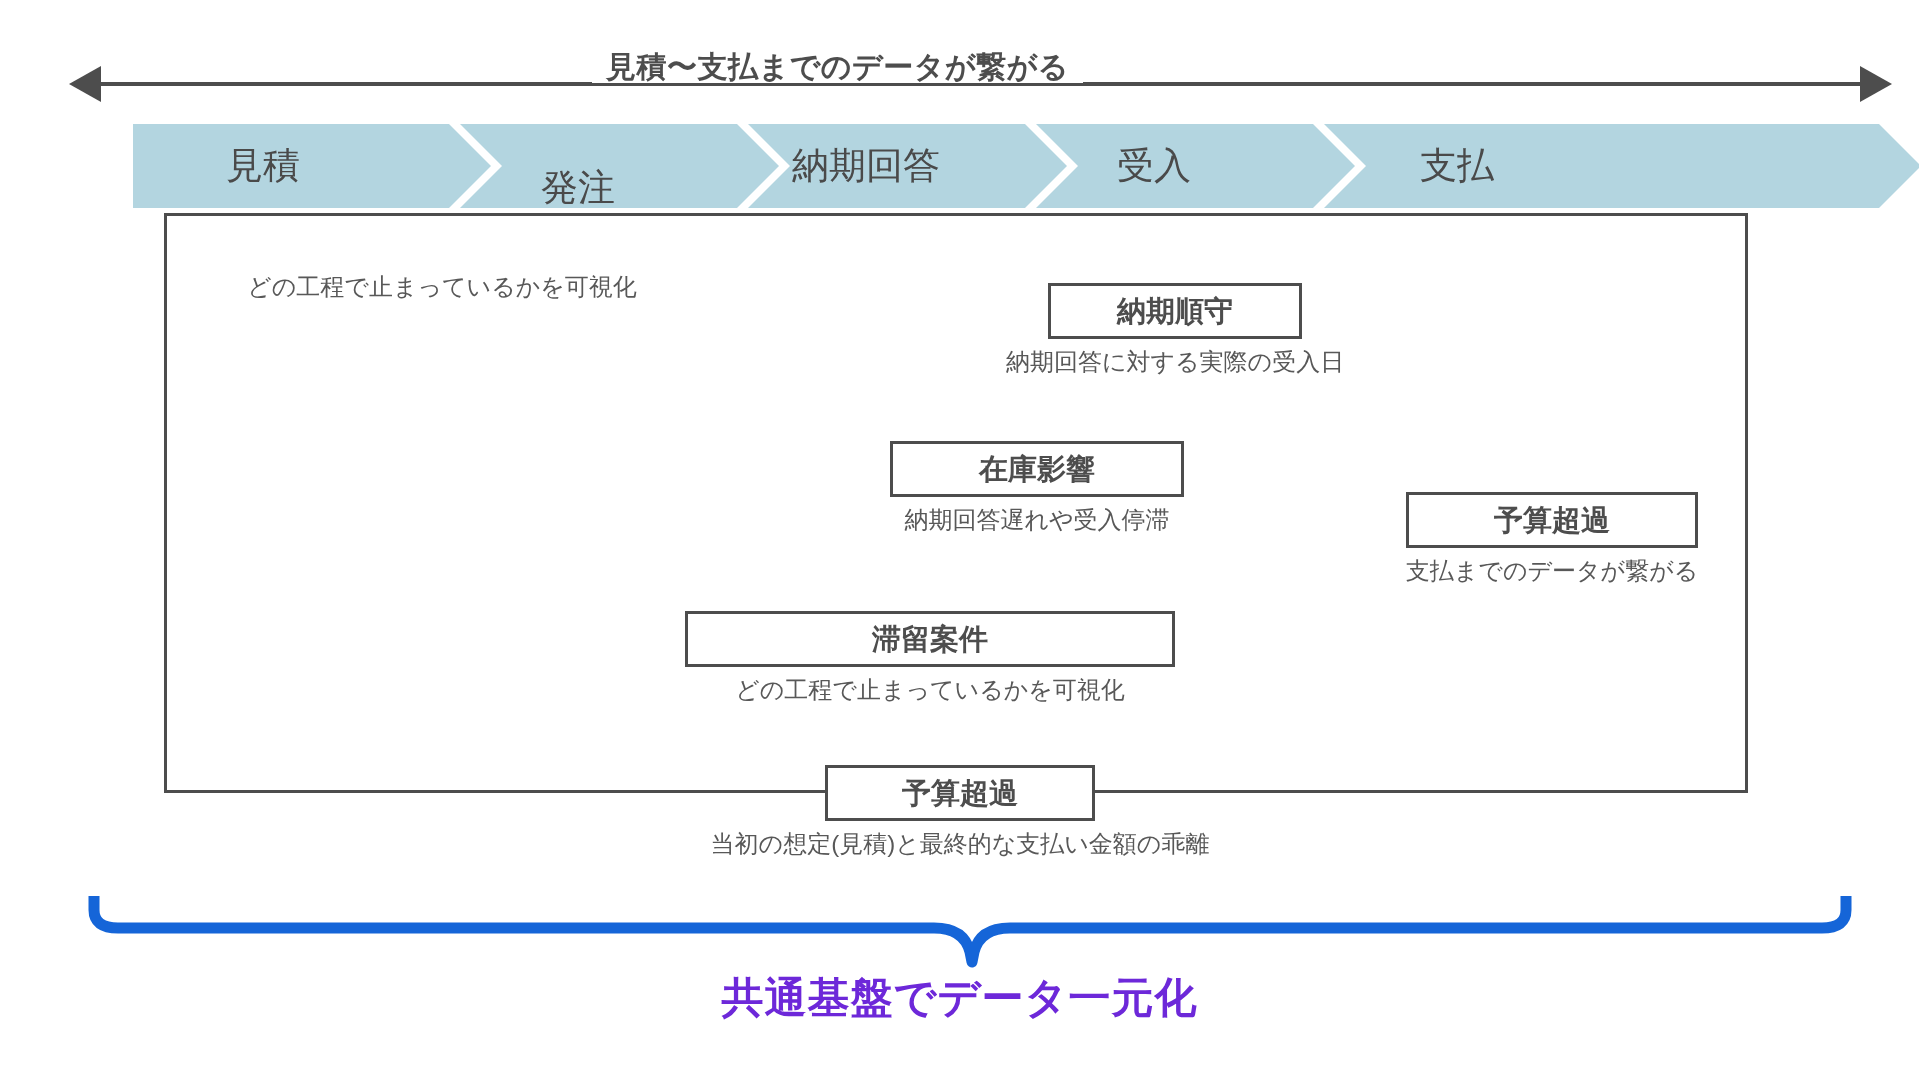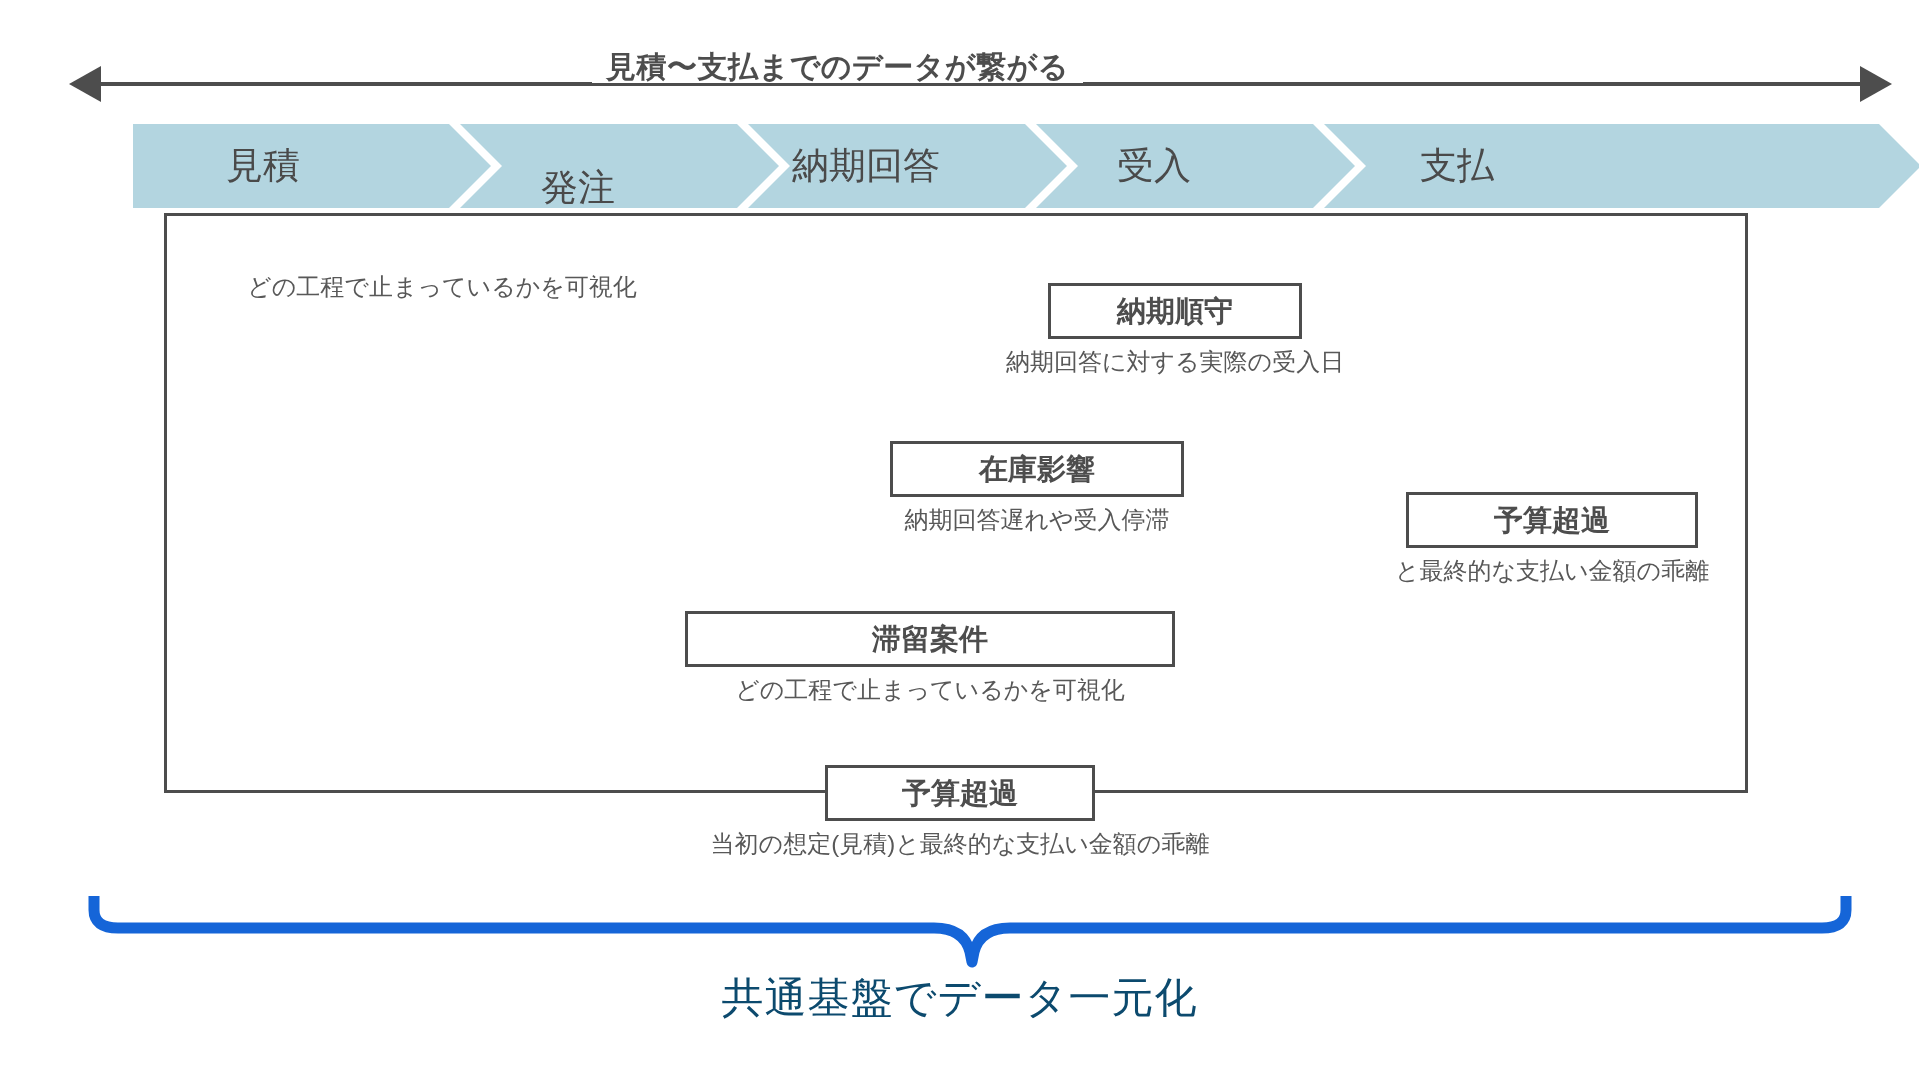--- a/index.html
+++ b/index.html
@@ -114,22 +114,22 @@
     height: 100px;
     pointer-events: none;
   }
   .footer-text {
     position: absolute;
     left: 0;
     top: 975px;
     width: 1919px;
     text-align: center;
     font-size: 42px;
-    font-weight: 400;
-    color: #0c4a6e;
+    font-weight: 700;
+    color: #6d28d9;
     letter-spacing: 1px;
     line-height: 1.1;
   }
 </style>
 </head>
 <body>
 
 <div id="canvas">
 
   <svg class="span-arrow-svg" viewBox="0 0 1919 130">
@@ -178,21 +178,21 @@
     <div class="metric-caption">納期回答に対する実際の受入日</div>
   </div>
 
   <div class="metric" style="left:827px;top:441px;width:420px;">
     <div class="metric-box" style="margin:0 63px;">在庫影響</div>
     <div class="metric-caption">納期回答遅れや受入停滞</div>
   </div>
 
   <div class="metric" style="left:1352px;top:492px;width:400px;">
     <div class="metric-box" style="margin:0 54px;">予算超過</div>
-    <div class="metric-caption">と最終的な支払い金額の乖離</div>
+    <div class="metric-caption">支払までのデータが繋がる</div>
   </div>
 
   <div class="metric" style="left:660px;top:765px;width:600px;">
     <div class="metric-box" style="margin:0 165px;">予算超過</div>
     <div class="metric-caption">当初の想定(見積)と最終的な支払い金額の乖離</div>
   </div>
 
   <div class="metric" style="left:680px;top:611px;width:500px;">
     <div class="metric-box" style="margin:0 5px;">滞留案件</div>
     <div class="metric-caption">どの工程で止まっているかを可視化</div>

